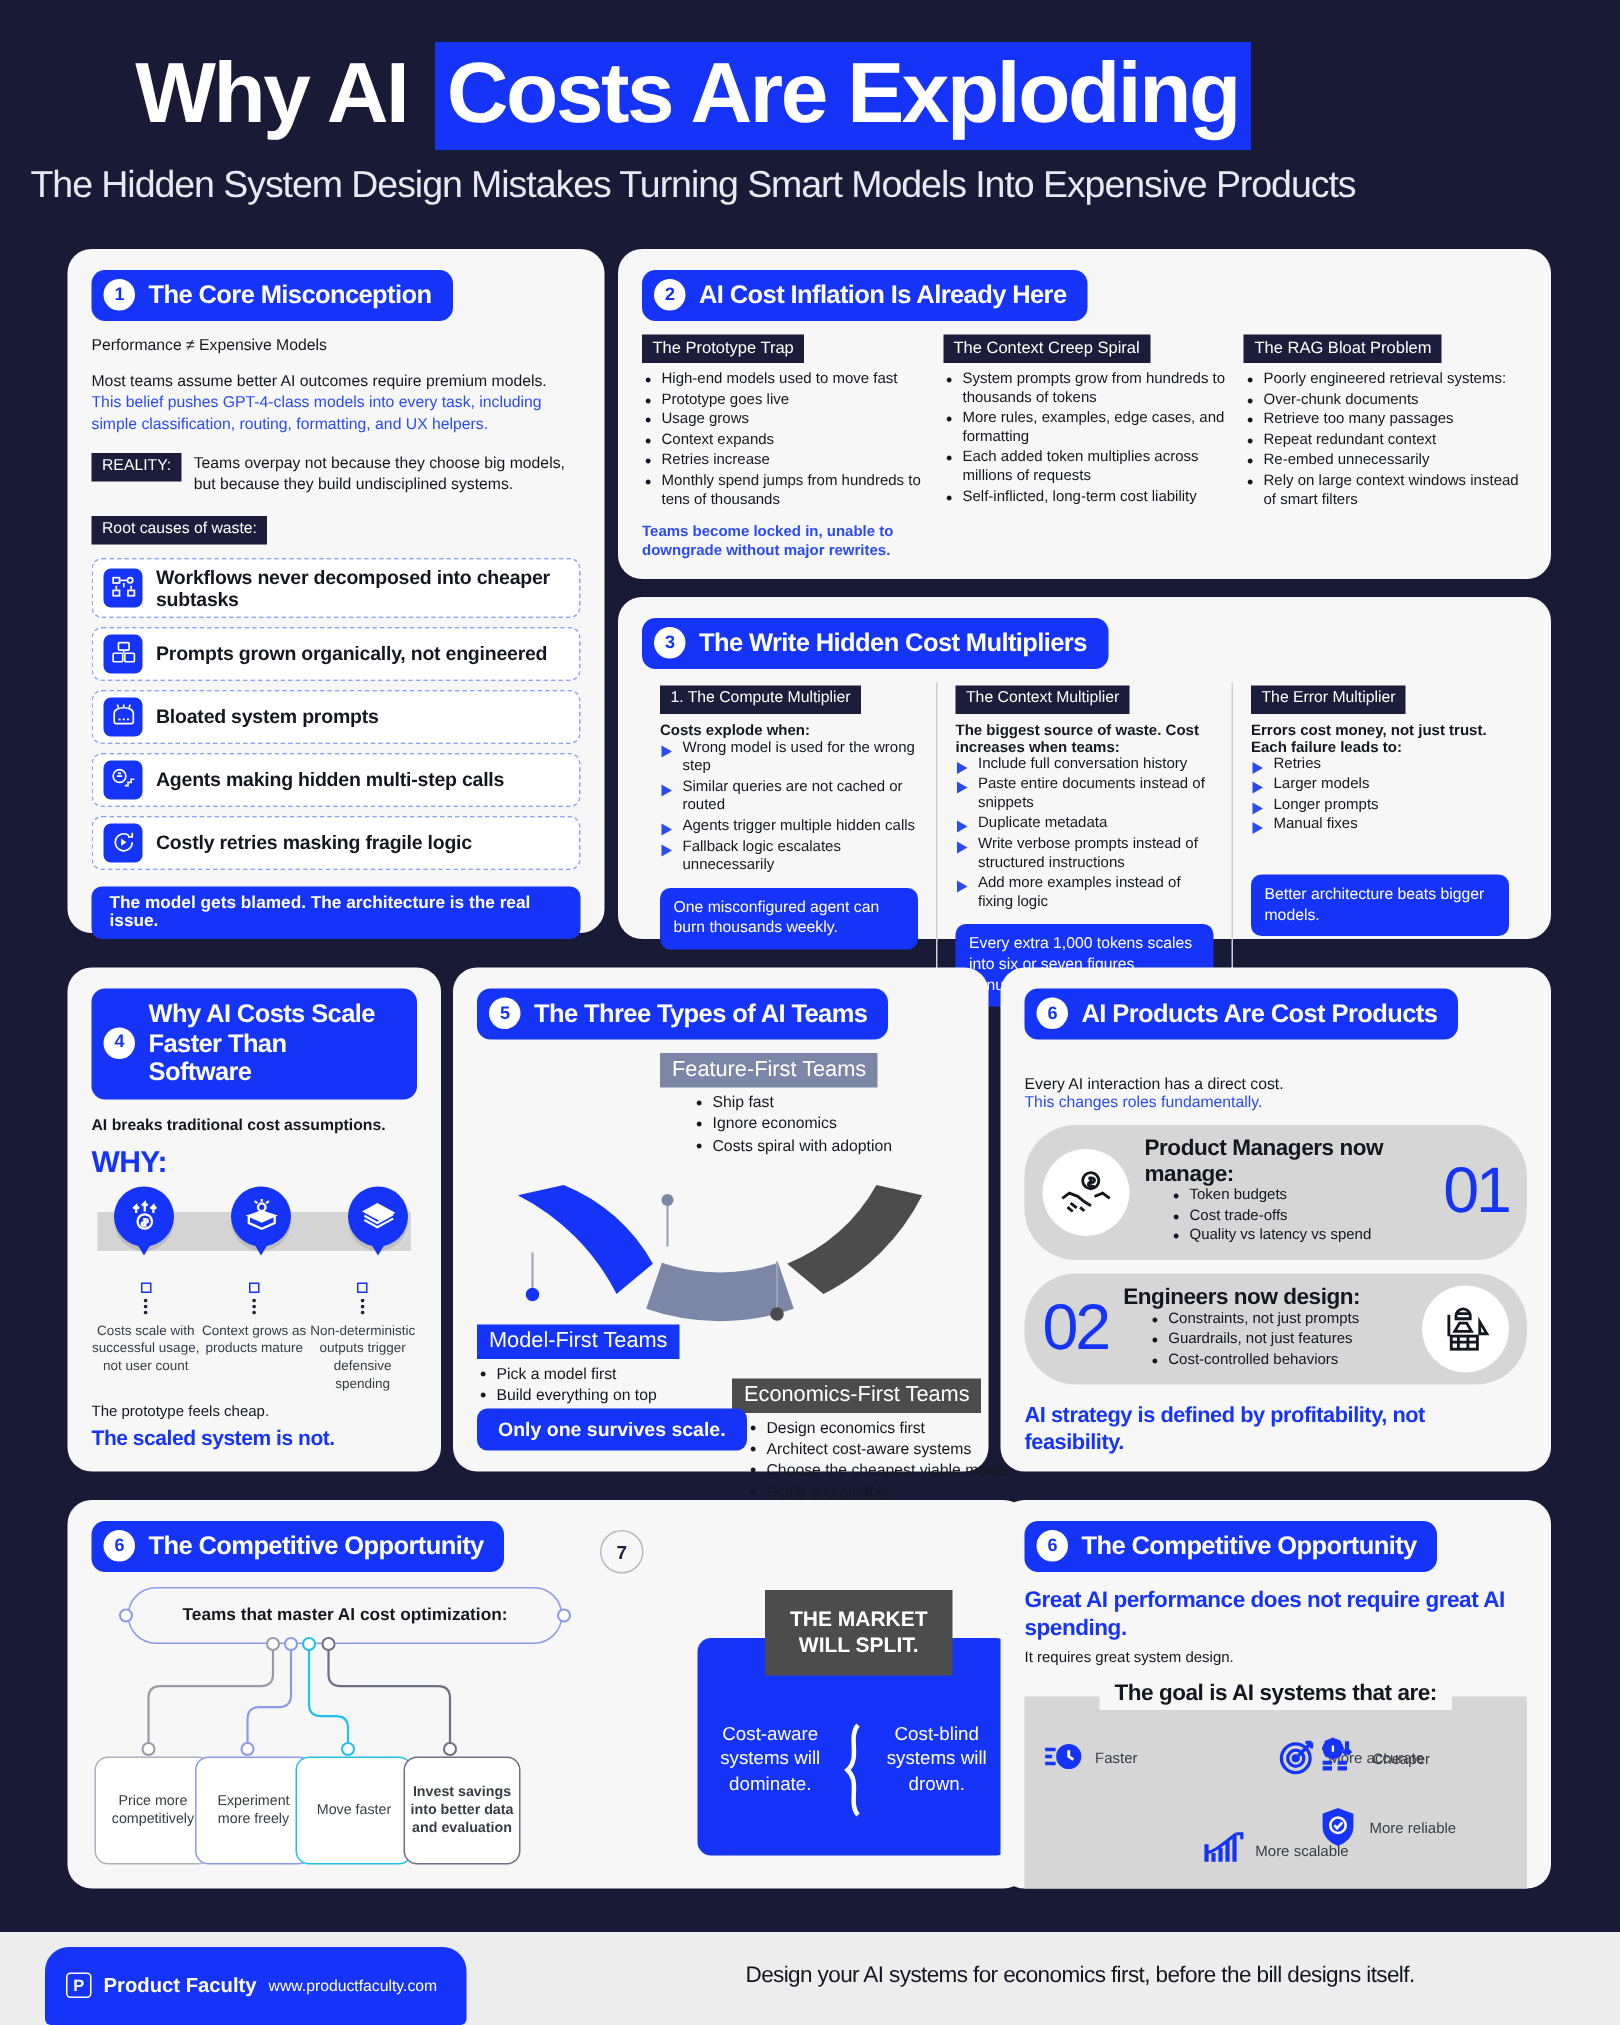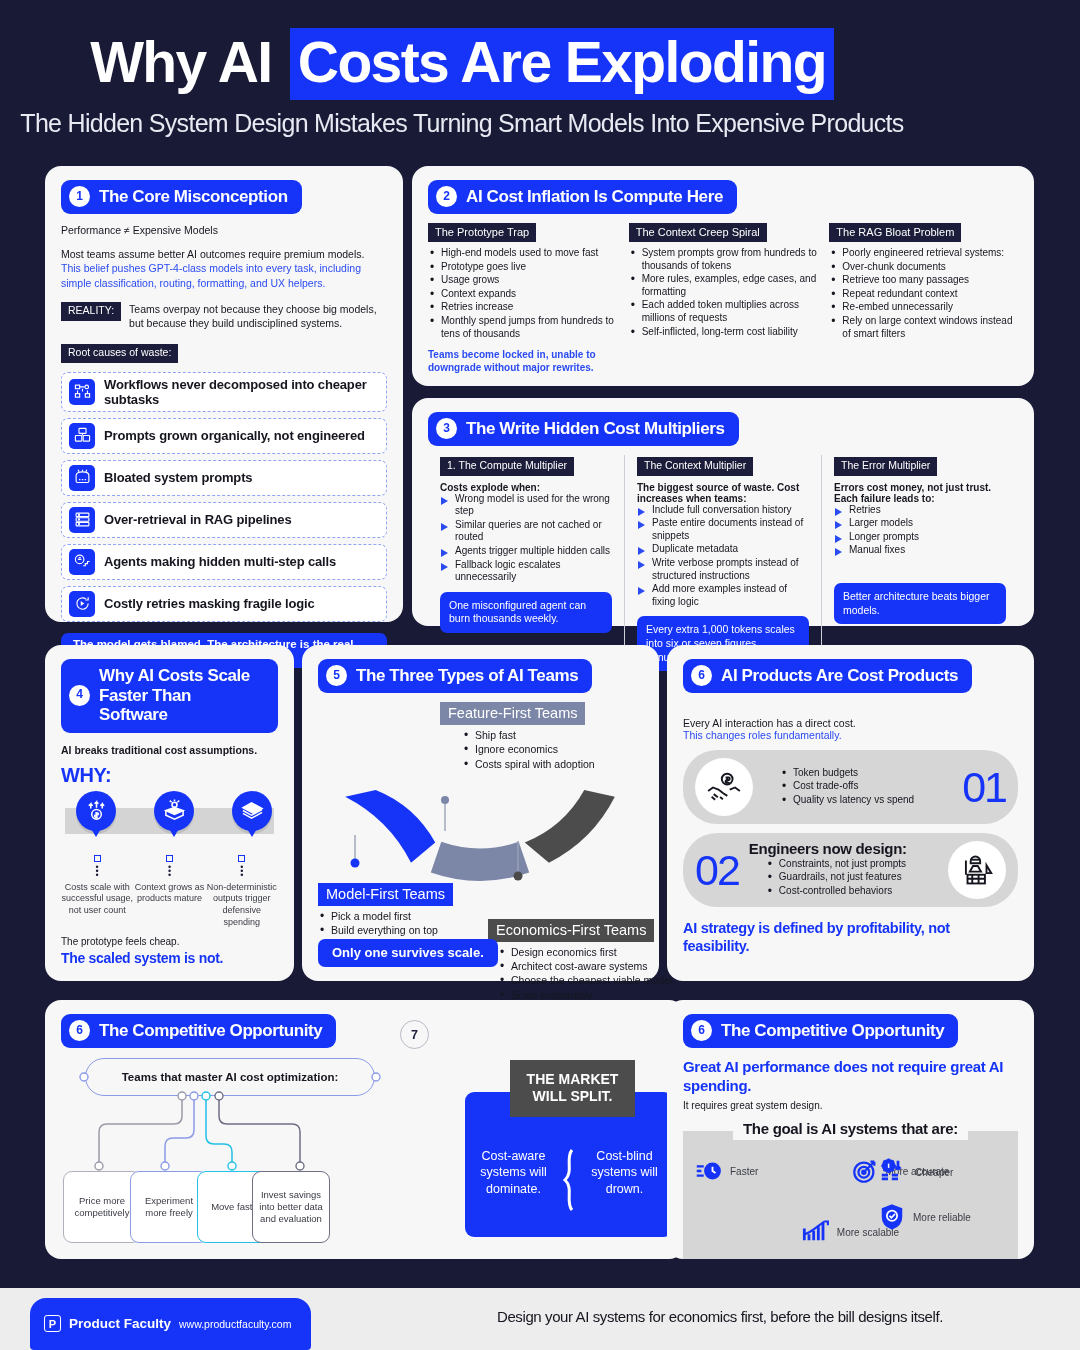--- a/index.html
+++ b/index.html
@@ -300,33 +300,20 @@
             <path d="M3 9c0-3 4-5 9-5s9 2 9 5v8a2 2 0 0 1-2 2H5a2 2 0 0 1-2-2z"></path>
             <path d="M7 4L6 1M12 3.5V1M17 4l1-3"></path>
               <path d="M7 15h2M11 15h2M15 15h2"></path>
           </svg>
         </span>
         <span class="lbl">Bloated system prompts</span>
       </div>
       <div class="cause">
         <span class="ic">
           <svg width="17" height="17" viewBox="0 0 24 24" fill="none" stroke="#fff" stroke-width="1.6">
-            <rect x="3" y="3" width="18" height="5" rx="1"></rect>
-              <rect x="3" y="9.5" width="18" height="5" rx="1"></rect>
-            <rect x="3" y="16" width="18" height="5" rx="1"></rect>
-              <circle cx="7" cy="5.5" r="0.8" fill="#fff"></circle>
-            <circle cx="7" cy="12" r="0.8" fill="#fff"></circle>
-              <circle cx="7" cy="18.5" r="0.8" fill="#fff"></circle>
-          </svg>
-        </span>
-        <span class="lbl">Over-retrieval in RAG pipelines</span>
-      </div>
-      <div class="cause">
-        <span class="ic">
-          <svg width="17" height="17" viewBox="0 0 24 24" fill="none" stroke="#fff" stroke-width="1.6">
             <circle cx="8" cy="9" r="6"></circle>
               <path d="M5.5 9h5M6.5 6.5h3"></path>
             <path d="M13 18h3v-3h3v-3h3"></path>
           </svg>
         </span>
         <span class="lbl">Agents making hidden multi-step calls</span>
       </div>
       <div class="cause">
         <span class="ic">
           <svg width="17" height="17" viewBox="0 0 24 24" fill="none" stroke="#fff" stroke-width="1.6">
@@ -339,21 +326,21 @@
       </div>
     </div>
     <div style="margin-top:11px;">
       <span class="blue-banner">The model gets blamed. The architecture is the real issue.</span>
     </div>
   </div>
 
   <div class="card" id="card2">
     <div class="pill">
       <span class="num">2</span>
-      <span>AI Cost Inflation Is Compute Here</span>
+      <span>AI Cost Inflation Is Already Here</span>
     </div>
     <div class="cols3">
       <div>
         <span class="dark-tag" style="font-size:11px;">The Prototype Trap</span>
         <ul class="bl" style="margin-top:5px;">
           <li>High-end models used to move fast</li>
           <li>Prototype goes live</li>
           <li>Usage grows</li>
           <li>Context expands</li>
           <li>Retries increase</li>
@@ -564,20 +551,21 @@
       <span class="role-circle">
         <svg width="38" height="38" viewBox="0 0 24 24" fill="none" stroke="#15161f" stroke-width="1.2">
           <circle cx="14" cy="7" r="3.4"></circle>
             <path d="M14 5.3v3.4M13 6h2a.9.9 0 0 1 0 1.7h-1.4a.9.9 0 0 0 0 1.7h2"></path>
           <path d="M2 14.5l3-2.2 3.5 1.3 3 2.4 2.6 1.6"></path>
           <path d="M22 14.5l-3-2.2-3.4 1.4"></path>
           <path d="M5.5 16.5l2.6 2M4.2 18.2l2.2 1.8M9.5 18.3l1.8 1.4"></path>
         </svg>
       </span>
       <div class="role-txt" style="flex:1;">
+        <h3>Product Managers now manage:</h3>
         <ul class="bl" style="padding-left:17px;">
           <li>Token budgets</li>
           <li>Cost trade-offs</li>
           <li>Quality vs latency vs spend</li>
         </ul>
       </div>
       <span class="role-num">01</span>
     </div>
 
     <div class="role-row alt">
@@ -626,21 +614,21 @@
         <circle cx="143" cy="38" r="4" fill="#fff" stroke="#23C0E8" stroke-width="1.4"></circle>
         <circle cx="156" cy="38" r="4" fill="#fff" stroke="#6f6f86" stroke-width="1.4"></circle>
         <circle cx="36" cy="108" r="4" fill="#fff" stroke="#9a9aa8" stroke-width="1.4"></circle>
         <circle cx="102" cy="108" r="4" fill="#fff" stroke="#8C9BE8" stroke-width="1.4"></circle>
         <circle cx="169" cy="108" r="4" fill="#fff" stroke="#23C0E8" stroke-width="1.4"></circle>
         <circle cx="237" cy="108" r="4" fill="#fff" stroke="#6f6f86" stroke-width="1.4"></circle>
       </svg>
       <div class="leafbox" style="left:0px; border:1.5px solid #b0b0bc;">Price more competitively</div>
       <div class="leafbox" style="left:67px; border:1.5px solid #8C9BE8;">Experiment more freely</div>
       <div class="leafbox" style="left:134px; border:1.5px solid #23C0E8;">Move faster</div>
-      <div class="leafbox" style="left:189px; border:1.5px solid #6f6f86;">Invest savings into better data and evaluation</div>
+      <div class="leafbox" style="left:206px; border:1.5px solid #6f6f86;font-weight:bold;">Invest savings into better data and evaluation</div>
     </div>
 
     <div class="market"></div>
     <div class="market-tag">THE MARKET WILL SPLIT.</div>
     <div class="market-cols">
       <div class="mcol">Cost-aware systems will dominate.</div>
       <div style="width:22px; display:flex; align-items:center; justify-content:center;">
         <svg width="20" height="64" viewBox="0 0 20 64" fill="none" stroke="#fff" stroke-width="3">
           <path d="M13 2 C6 10 15 24 6 32 C15 40 6 54 13 62"></path>
         </svg>

